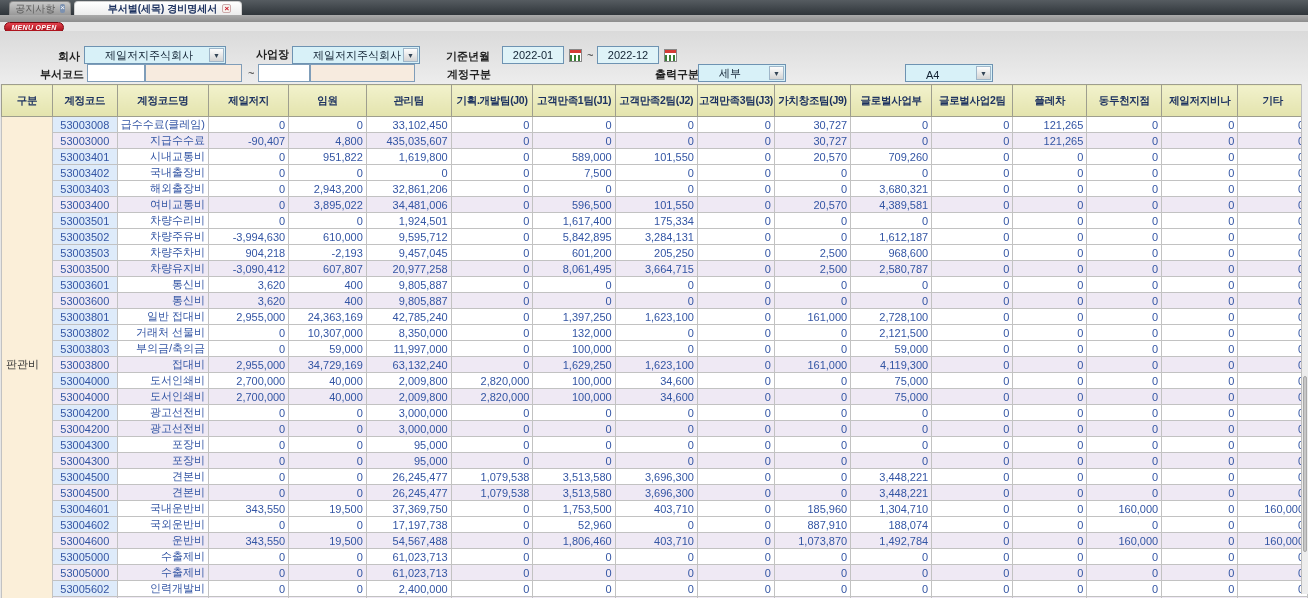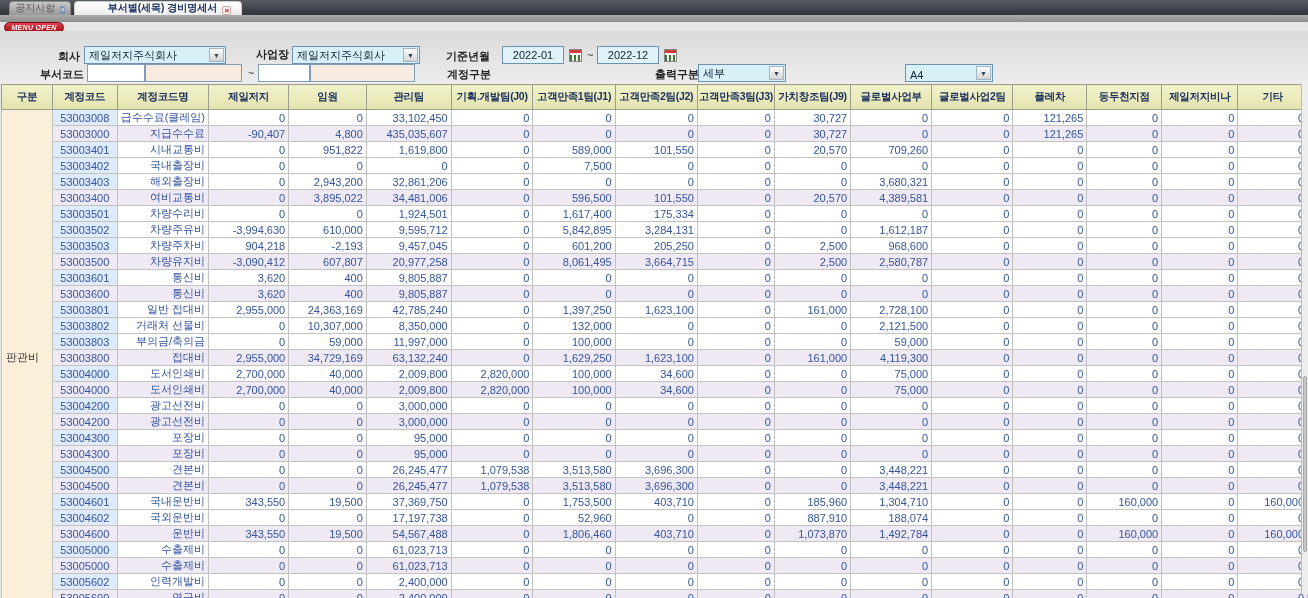--- a/index.html
+++ b/index.html
@@ -5,21 +5,21 @@
   * { box-sizing: border-box; margin: 0; padding: 0; }
   html,body { width:1308px; height:598px; overflow:hidden; }
   body {
     font-family:"Liberation Sans", sans-serif;
     background:#e6e6e6;
     position:relative;
   }
   
   .tabbar { position:absolute; top:0; left:0; width:1308px; height:15px;
     background:linear-gradient(#565c61,#2f353a); }
-  .tab { position:absolute; bottom:0; height:14px; display:flex; align-items:flex-end;
+  .tab { position:absolute; bottom:0; height:14px; display:flex; align-items:center;
     justify-content:center; gap:5px; padding:0 7px; font-size:10px;
     border-radius:4px 4px 0 0; white-space:nowrap; cursor:default; }
   .tab-inactive { left:9px; width:62px; background:linear-gradient(#c9c9c9,#989898);
     color:#5a5a5a; border:1px solid #8a8a8a; border-bottom:none; }
   .tab-active { left:74px; width:168px; background:linear-gradient(#ffffff,#ececec);
     color:#1d3260; font-weight:bold; border:1px solid #cfcfcf; border-bottom:none;padding-left:30px; }
   .tab-close { display:inline-block; width:9px; height:9px; line-height:8px; font-size:8px;
     text-align:center; border-radius:2px; }
   .tab-close-blue { background:#7c91b0; color:#fff; }
   .tab-close-red { background:#f6f2ee; color:#cc1122; border:1px solid #caa; font-weight:bold; }
@@ -29,40 +29,40 @@
     border-radius:7px; background:linear-gradient(#e2414d,#a40a14);
     border:1px solid #7d050d; color:#fff; font-size:7px; font-weight:bold;
     font-style:italic; letter-spacing:.3px; display:flex; align-items:center;
     justify-content:center; cursor:pointer; }
   
   .form-area { position:absolute; top:31px; left:0; width:1308px; height:53px;
     background:linear-gradient(#dadada,#ededed); }
   .flabel { position:absolute; font-size:11px; color:#222; white-space:nowrap;font-weight:bold; }
   .selectbox { position:absolute; height:18px; background:#d8f1f8;
     border:1px solid #6e93b2; display:flex; align-items:center; font-size:11px;
-    color:#123; padding-left:4px; cursor:pointer; }
+    color:#123; padding-left:20px; cursor:pointer; }
   .selectbox .arrow { position:absolute; right:1px; top:1px; bottom:1px; width:15px;
     background:linear-gradient(#fdfdfd,#d4d4d4); border:1px solid #9fb6c9;
     display:flex; align-items:center; justify-content:center; font-size:7px; color:#345; }
   .selectbox .sel-text { overflow:hidden; white-space:nowrap; padding-right:17px; }
   .datebox { position:absolute; height:18px; width:62px; background:#dff3f8;
     border:1px solid #6e93b2; display:flex; align-items:center; justify-content:center;
     font-size:11px; color:#123; }
   .calicon { position:absolute; width:13px; height:13px; border:1px solid #888;
     background:
       repeating-linear-gradient(90deg,#3a7d35 0 2px,transparent 2px 4px) 0 5px / 13px 8px no-repeat,
       linear-gradient(#d43b35 0 3px,#ffffff 3px); cursor:pointer; }
   .inputbox { position:absolute; height:18px; border:1px solid #7f9db9; background:#fff; }
   .inputbox.beige { background:#f7ebdf; }
   .tilde { position:absolute; font-size:11px; color:#333; }
   
   .grid-wrap { position:absolute; top:84px; left:1px; }
   table { border-collapse:collapse; table-layout:fixed; font-size:11px; }
   th { background:linear-gradient(#f2f2cc,#e3e3ad); color:#1d3260; font-weight:bold;
-    height:25px; border:1px solid #9e9e8e; font-size:10.5px; letter-spacing:-0.3px;
+    height:32px; border:1px solid #9e9e8e; font-size:10.5px; letter-spacing:-0.3px;
     white-space:nowrap; overflow:hidden; padding:0 1px; }
   td { height:14px; border:1px solid #c2c2c2; padding:0 3px; white-space:nowrap;
     overflow:hidden; color:#3355a4; }
   td.num { text-align:right; }
   td.code { text-align:center; }
   td.acct-name { text-align:right; }
   tr.detail td { background:#ffffff; }
   tr.detail td.code { background:#deebfa; }
   tr.summary td { background:#efe9f4; }
   td.group-cell { background:#fbefd9 !important; color:#333; text-align:left;

